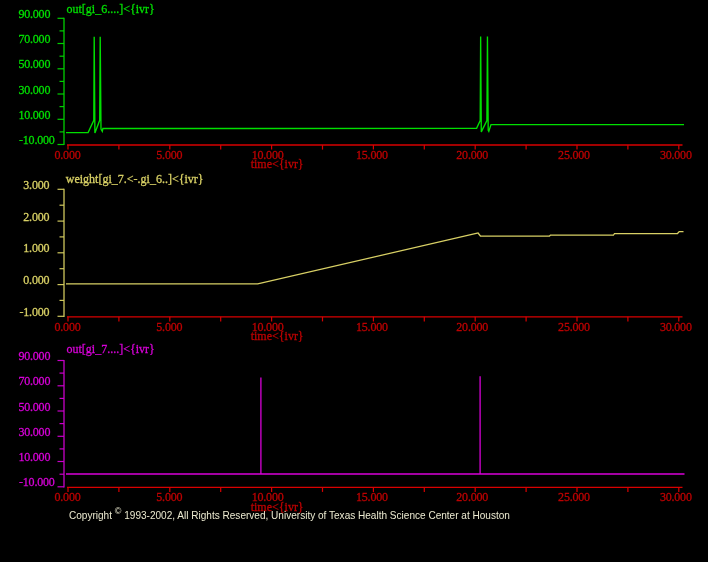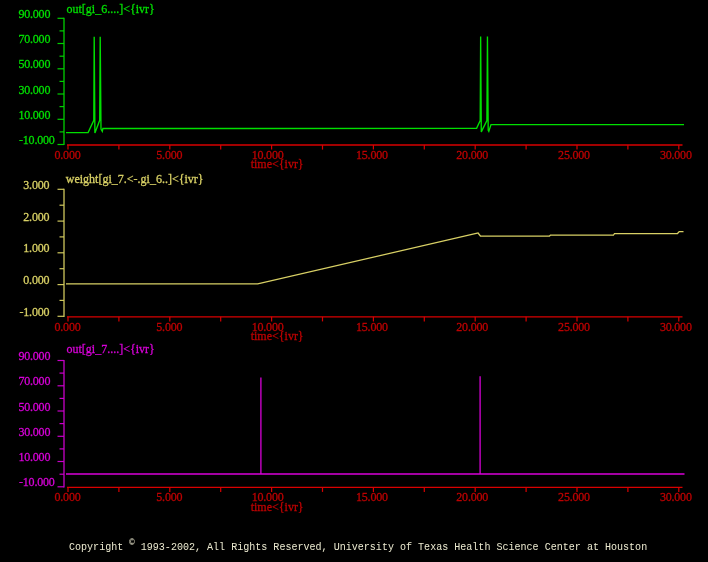--- a/index.html
+++ b/index.html
@@ -1,17 +1,17 @@
 <!DOCTYPE html>
 <html><head><meta charset="utf-8"><style>
 html,body{margin:0;padding:0;background:#000;width:708px;height:562px;overflow:hidden}
 .t{font-family:"Liberation Serif",serif;font-size:12px;letter-spacing:-0.2px;paint-order:stroke}
 .tt{font-family:"Liberation Serif",serif;font-size:12px;letter-spacing:0;paint-order:stroke}
-#foot{position:absolute;left:69px;top:539px;
- font-family:Liberation Mono, monospace;font-size:10.05px;color:#ecead0;white-space:pre}
+#foot{position:absolute;left:69px;top:507px;
+ font-family:Liberation Sans, sans-serif;font-size:10.05px;color:#ecead0;white-space:pre}
 #foot sup{font-size:9px;position:relative;top:-1px}
 </style></head><body>
 <svg width="708" height="562" style="position:absolute;left:0;top:0">
 <rect width="708" height="562" fill="#000"></rect>
 <line x1="64.0" y1="17.7" x2="64.0" y2="145.1" stroke="#00cf00" stroke-width="1.3"></line>
 <line x1="57.5" y1="18.3" x2="64.0" y2="18.3" stroke="#00cf00" stroke-width="1.2"></line>
 <line x1="59.5" y1="30.9" x2="64.0" y2="30.9" stroke="#00cf00" stroke-width="1.2"></line>
 <line x1="57.5" y1="43.5" x2="64.0" y2="43.5" stroke="#00cf00" stroke-width="1.2"></line>
 <line x1="59.5" y1="56.2" x2="64.0" y2="56.2" stroke="#00cf00" stroke-width="1.2"></line>
 <line x1="57.5" y1="68.8" x2="64.0" y2="68.8" stroke="#00cf00" stroke-width="1.2"></line>

